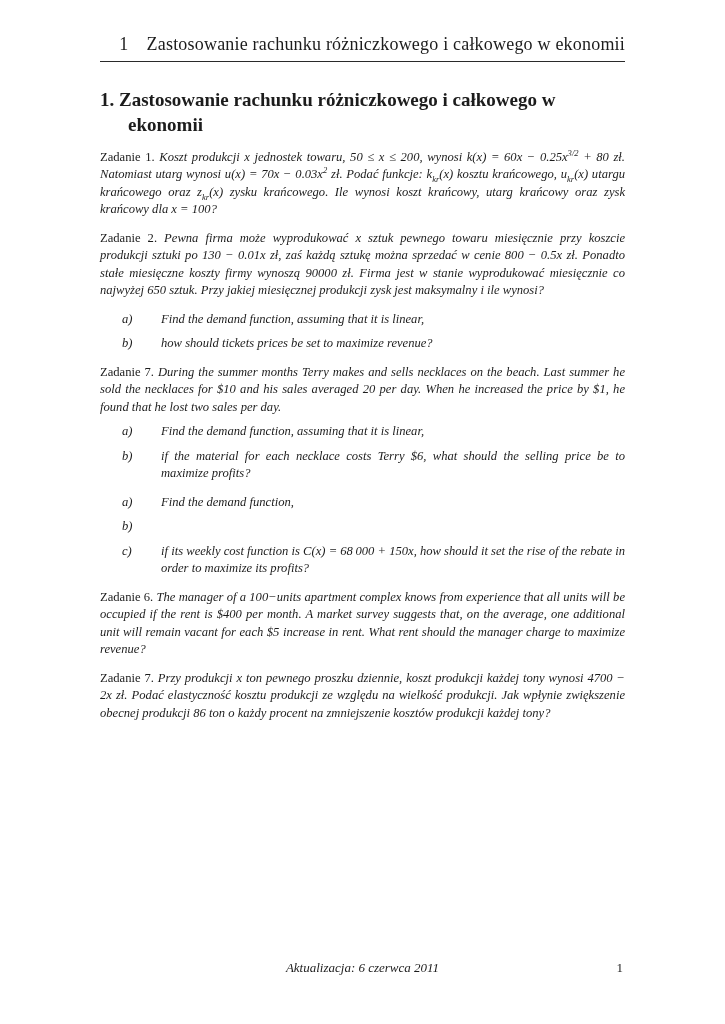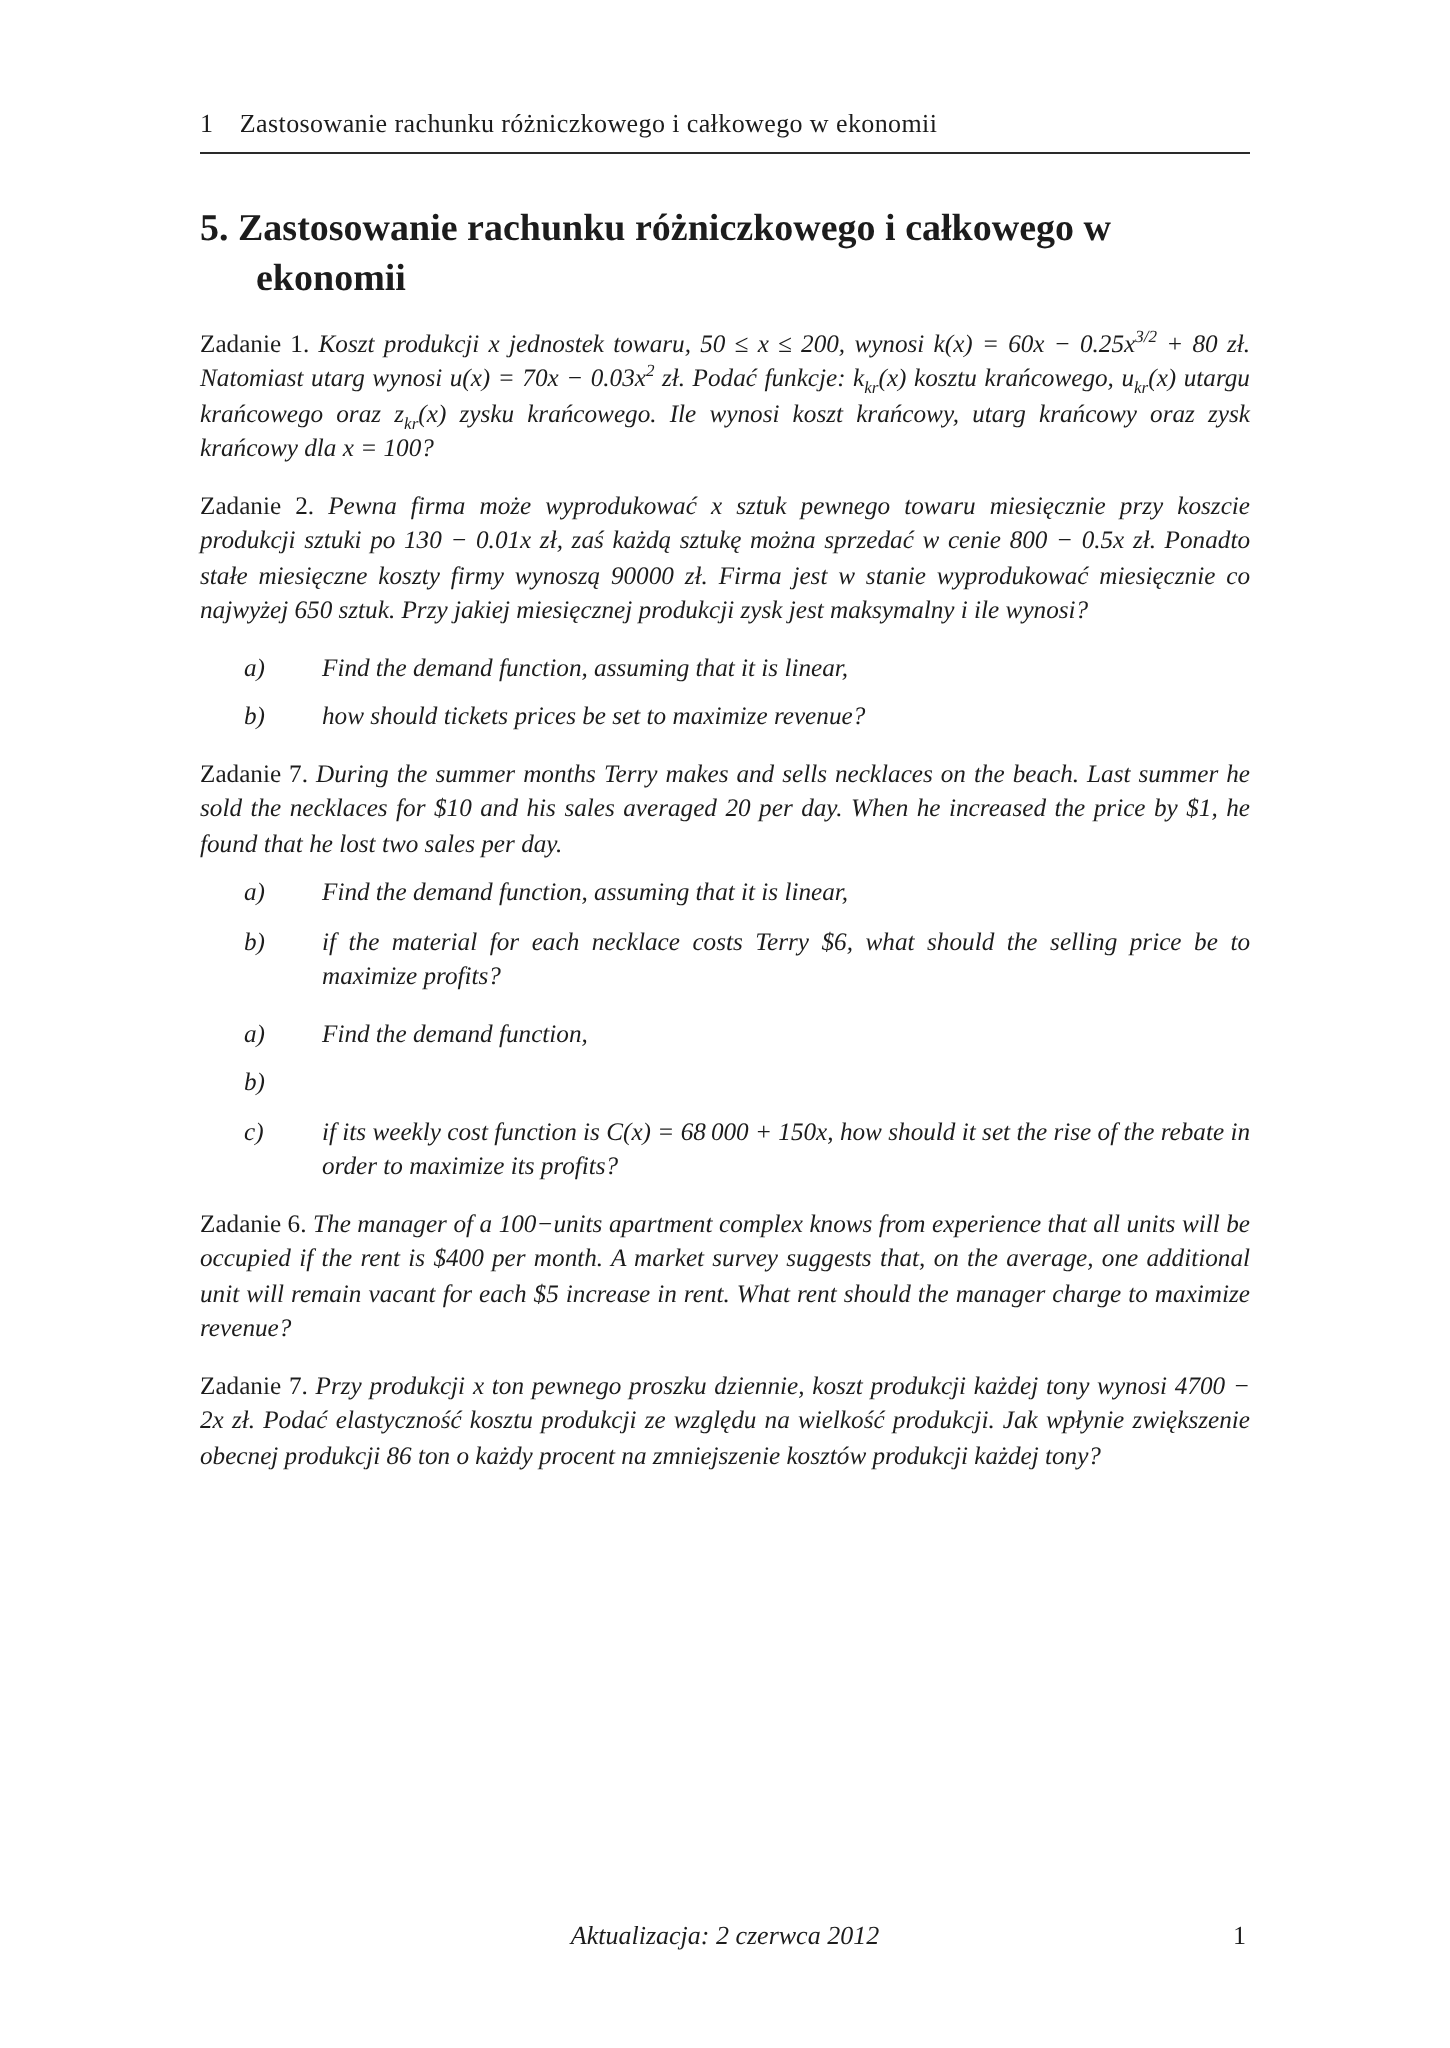--- a/index.html
+++ b/index.html
@@ -14,23 +14,23 @@
     font-family: "Liberation Serif", "DejaVu Serif", serif;
     overflow: hidden;
   }
   .content {
     position: absolute;
     left: 100px;
     top: 0;
     width: 525px;
   }
   .running-header {
-    margin-top: 54px;
-    text-align: left;
-    font-size: 13px;
+    margin-top: 34px;
+    text-align: right;
+    font-size: 18px;
     letter-spacing: 0.2px;
   }
   .header-rule {
     border: none;
     border-top: 1px solid #2a2a2a;
     margin-top: 6px;
   }
   .doc-title {
     margin-top: 25px;
     font-size: 19px;
@@ -83,21 +83,21 @@
 </head>
 <body>
 
 <div class="page">
   <div class="content">
 
     <div class="running-header">1 Zastosowanie rachunku różniczkowego i całkowego w ekonomii</div>
 
     <hr class="header-rule">
 
-    <h1 class="doc-title">5. Zastosowanie rachunku różniczkowego i całkowego w ekonomii</h1>
+    <h1 class="doc-title">1. Zastosowanie rachunku różniczkowego i całkowego w ekonomii</h1>
 
     <div id="exercises">
   <div class="exercise">
     <p class="exercise-body"><span class="exercise-label">Zadanie 1.</span> <span class="body-text">Koszt produkcji x jednostek towaru, 50 ≤ x ≤ 200, wynosi k(x) = 60x − 0.25x<sup>3/2</sup> + 80 zł. Natomiast utarg wynosi u(x) = 70x − 0.03x<sup>2</sup> zł. Podać funkcje: k<sub>kr</sub>(x) kosztu krańcowego, u<sub>kr</sub>(x) utargu krańcowego oraz z<sub>kr</sub>(x) zysku krańcowego. Ile wynosi koszt krańcowy, utarg krańcowy oraz zysk krańcowy dla x = 100?</span></p>
 
   </div>
 
   <div class="exercise">
     <p class="exercise-body"><span class="exercise-label">Zadanie 2.</span> <span class="body-text">Pewna firma może wyprodukować x sztuk pewnego towaru miesięcznie przy koszcie produkcji sztuki po 130 − 0.01x zł, zaś każdą sztukę można sprzedać w cenie 800 − 0.5x zł. Ponadto stałe miesięczne koszty firmy wynoszą 90000 zł. Firma jest w stanie wyprodukować miesięcznie co najwyżej 650 sztuk. Przy jakiej miesięcznej produkcji zysk jest maksymalny i ile wynosi?</span></p>
 
@@ -153,16 +153,16 @@
 
   <div class="exercise">
     <p class="exercise-body"><span class="exercise-label">Zadanie 7.</span> <span class="body-text">Przy produkcji x ton pewnego proszku dziennie, koszt produkcji każdej tony wynosi 4700 − 2x zł. Podać elastyczność kosztu produkcji ze względu na wielkość produkcji. Jak wpłynie zwiększenie obecnej produkcji 86 ton o każdy procent na zmniejszenie kosztów produkcji każdej tony?</span></p>
 
   </div>
 </div>
 
   </div>
 
   <div class="footer">
-    <span class="footer-center">Aktualizacja: 2 czerwca 2012</span>
+    <span class="footer-center">Aktualizacja: 6 czerwca 2011</span>
     <span class="footer-page">1</span>
   </div>
 </div>
 
 </body></html>

